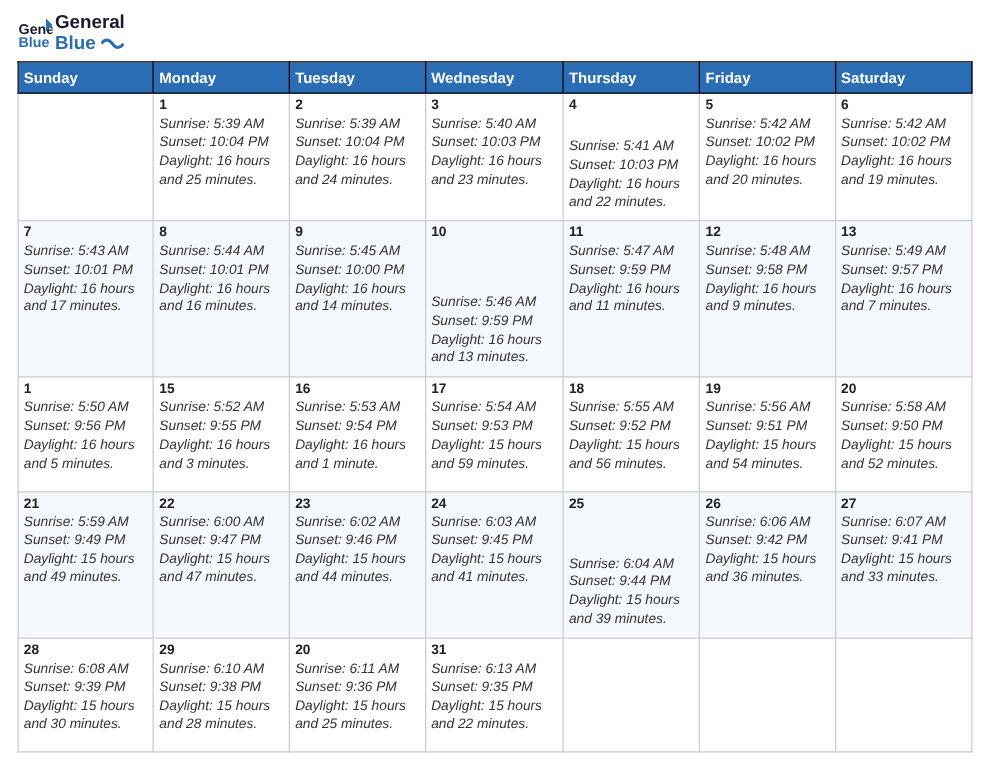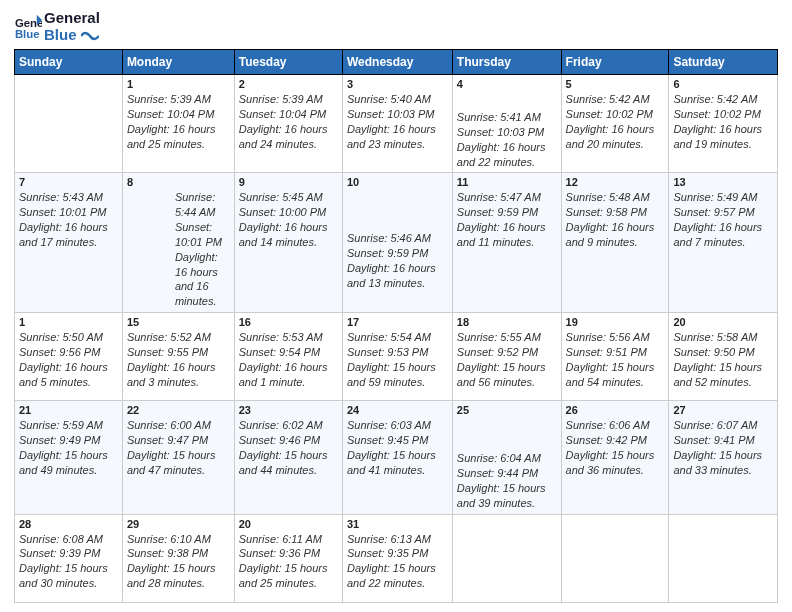--- a/index.html
+++ b/index.html
@@ -176,21 +176,21 @@
         <tr>
           <td>
             <span class="day-num">7</span>
             <div class="cell-content" style="white-space: pre-line;">Sunrise: 5:43 AM
 Sunset: 10:01 PM
 Daylight: 16 hours
 and 17 minutes.</div>
           </td>
           <td>
             <span class="day-num">8</span>
-            <div class="cell-content" style="white-space: pre-line; margin-left: 48px;">Sunrise: 5:44 AM
+            <div class="cell-content" style="white-space: pre-line;">Sunrise: 5:44 AM
 Sunset: 10:01 PM
 Daylight: 16 hours
 and 16 minutes.</div>
           </td>
           <td>
             <span class="day-num">9</span>
             <div class="cell-content" style="white-space: pre-line;">Sunrise: 5:45 AM
 Sunset: 10:00 PM
 Daylight: 16 hours
 and 14 minutes.</div>

